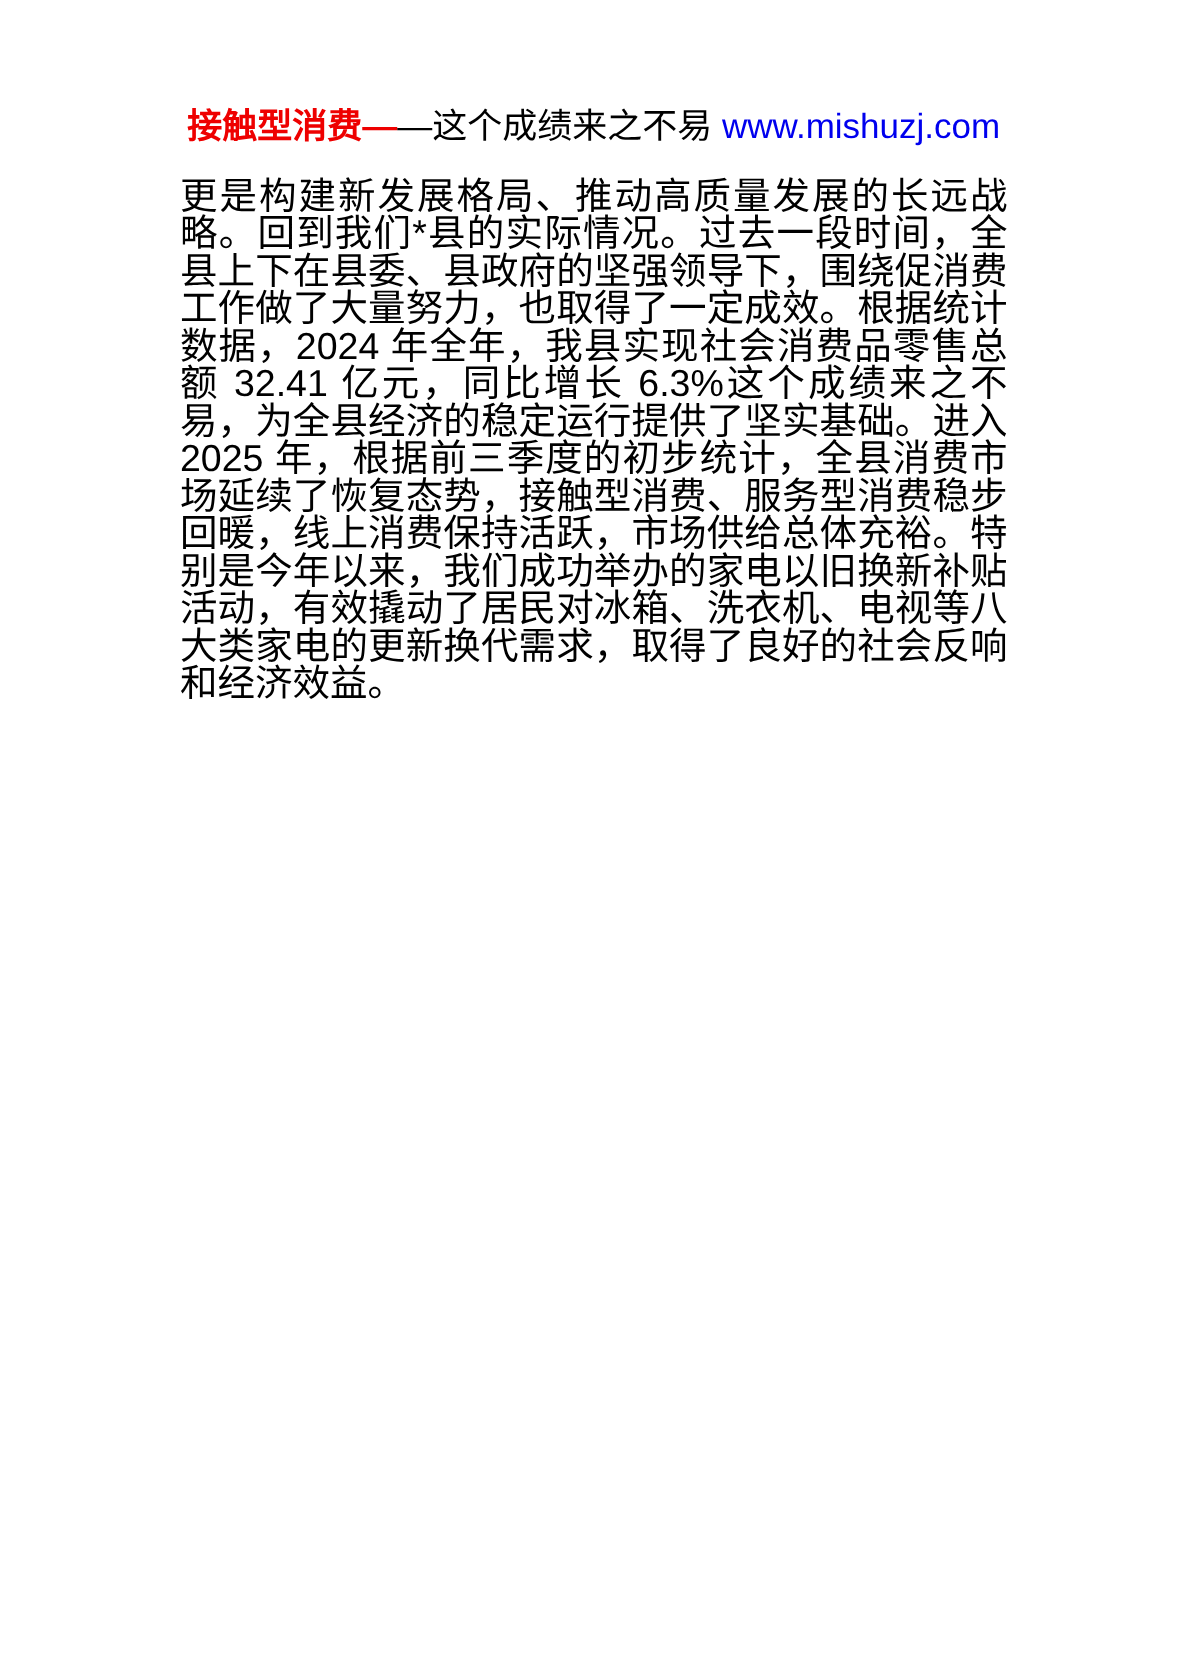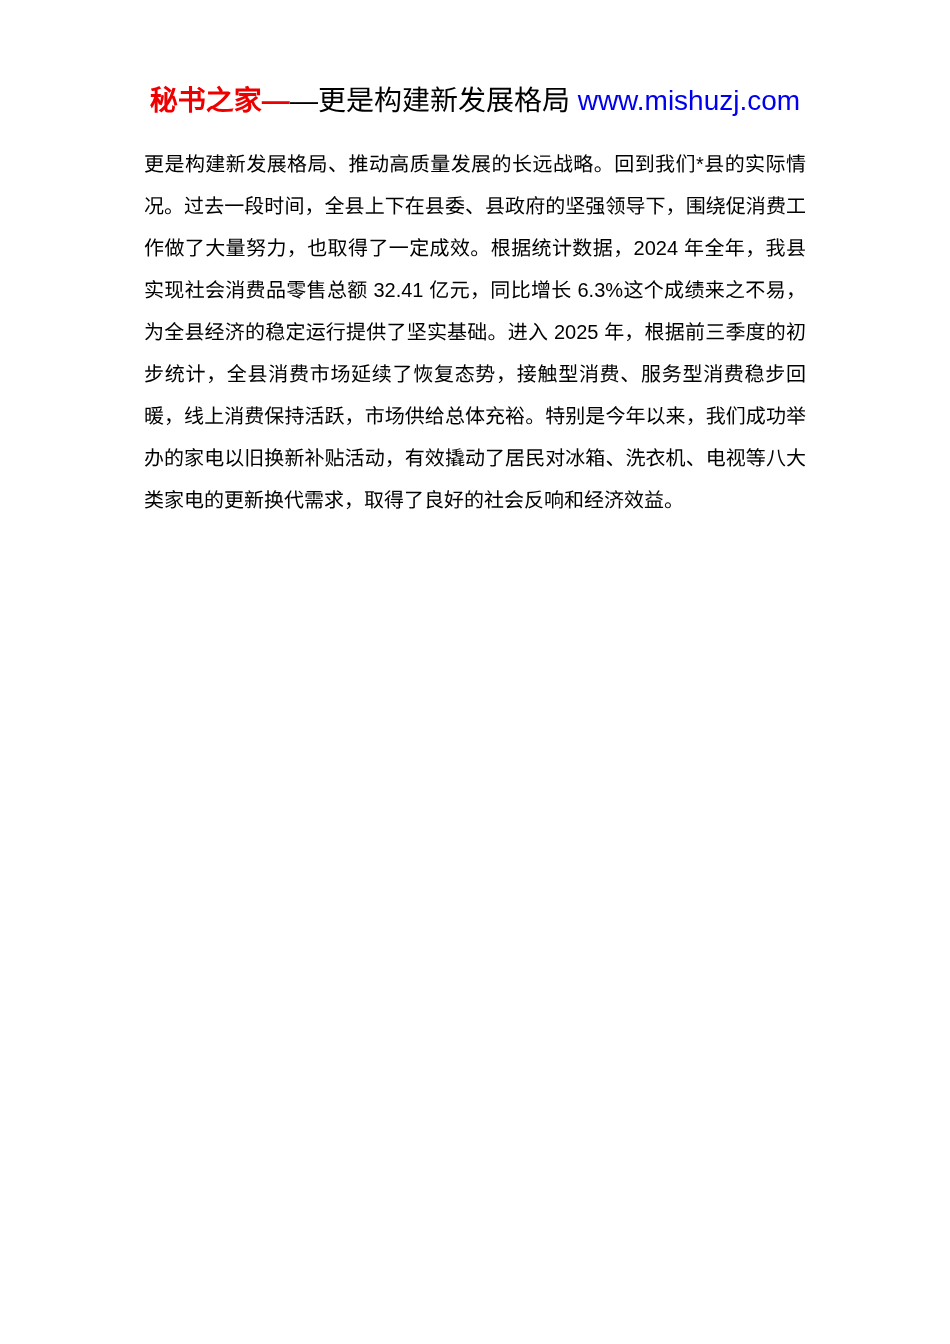--- a/index.html
+++ b/index.html
@@ -29,40 +29,40 @@
   .header .tagline {
     font-weight: normal;
   }
   .header .url {
     font-weight: normal;
   }
   .doc-body {
     width: 662px;
     margin: 25px auto 0 auto;
     color: #000000;
-    font-size: 20px;
-    line-height: 42px;
+    font-size: 30px;
+    line-height: 30px;
     text-align: justify;
     text-justify: inter-ideograph;
   }
   .doc-body p.para {
     margin: 0;
     padding: 0;
   }
   .doc-body p.para.indent {
     text-indent: 2em;
   }
 </style>
 </head>
 <body>
 
 <div class="page">
 
   <div class="header">
-    <span class="brand" style="color: rgb(238, 0, 0);">秘书之家—</span><span class="tagline" style="color: rgb(0, 0, 0);">—更是构建新发展格局 </span><span class="url" style="color: rgb(0, 0, 238);">www.mishuzj.com</span>
+    <span class="brand" style="color: rgb(238, 0, 0);">接触型消费—</span><span class="tagline" style="color: rgb(0, 0, 0);">—这个成绩来之不易 </span><span class="url" style="color: rgb(0, 0, 238);">www.mishuzj.com</span>
   </div>
 
   <div class="doc-body" style="color: rgb(0, 0, 0);">
 
   <p class="para">更是构建新发展格局、推动高质量发展的长远战略。回到我们*县的实际情况。过去一段时间，全县上下在县委、县政府的坚强领导下，围绕促消费工作做了大量努力，也取得了一定成效。根据统计数据，2024 年全年，我县实现社会消费品零售总额 32.41 亿元，同比增长 6.3%这个成绩来之不易，为全县经济的稳定运行提供了坚实基础。进入 2025 年，根据前三季度的初步统计，全县消费市场延续了恢复态势，接触型消费、服务型消费稳步回暖，线上消费保持活跃，市场供给总体充裕。特别是今年以来，我们成功举办的家电以旧换新补贴活动，有效撬动了居民对冰箱、洗衣机、电视等八大类家电的更新换代需求，取得了良好的社会反响和经济效益。</p>
     </div>
 
 </div>
 
 </body></html>

